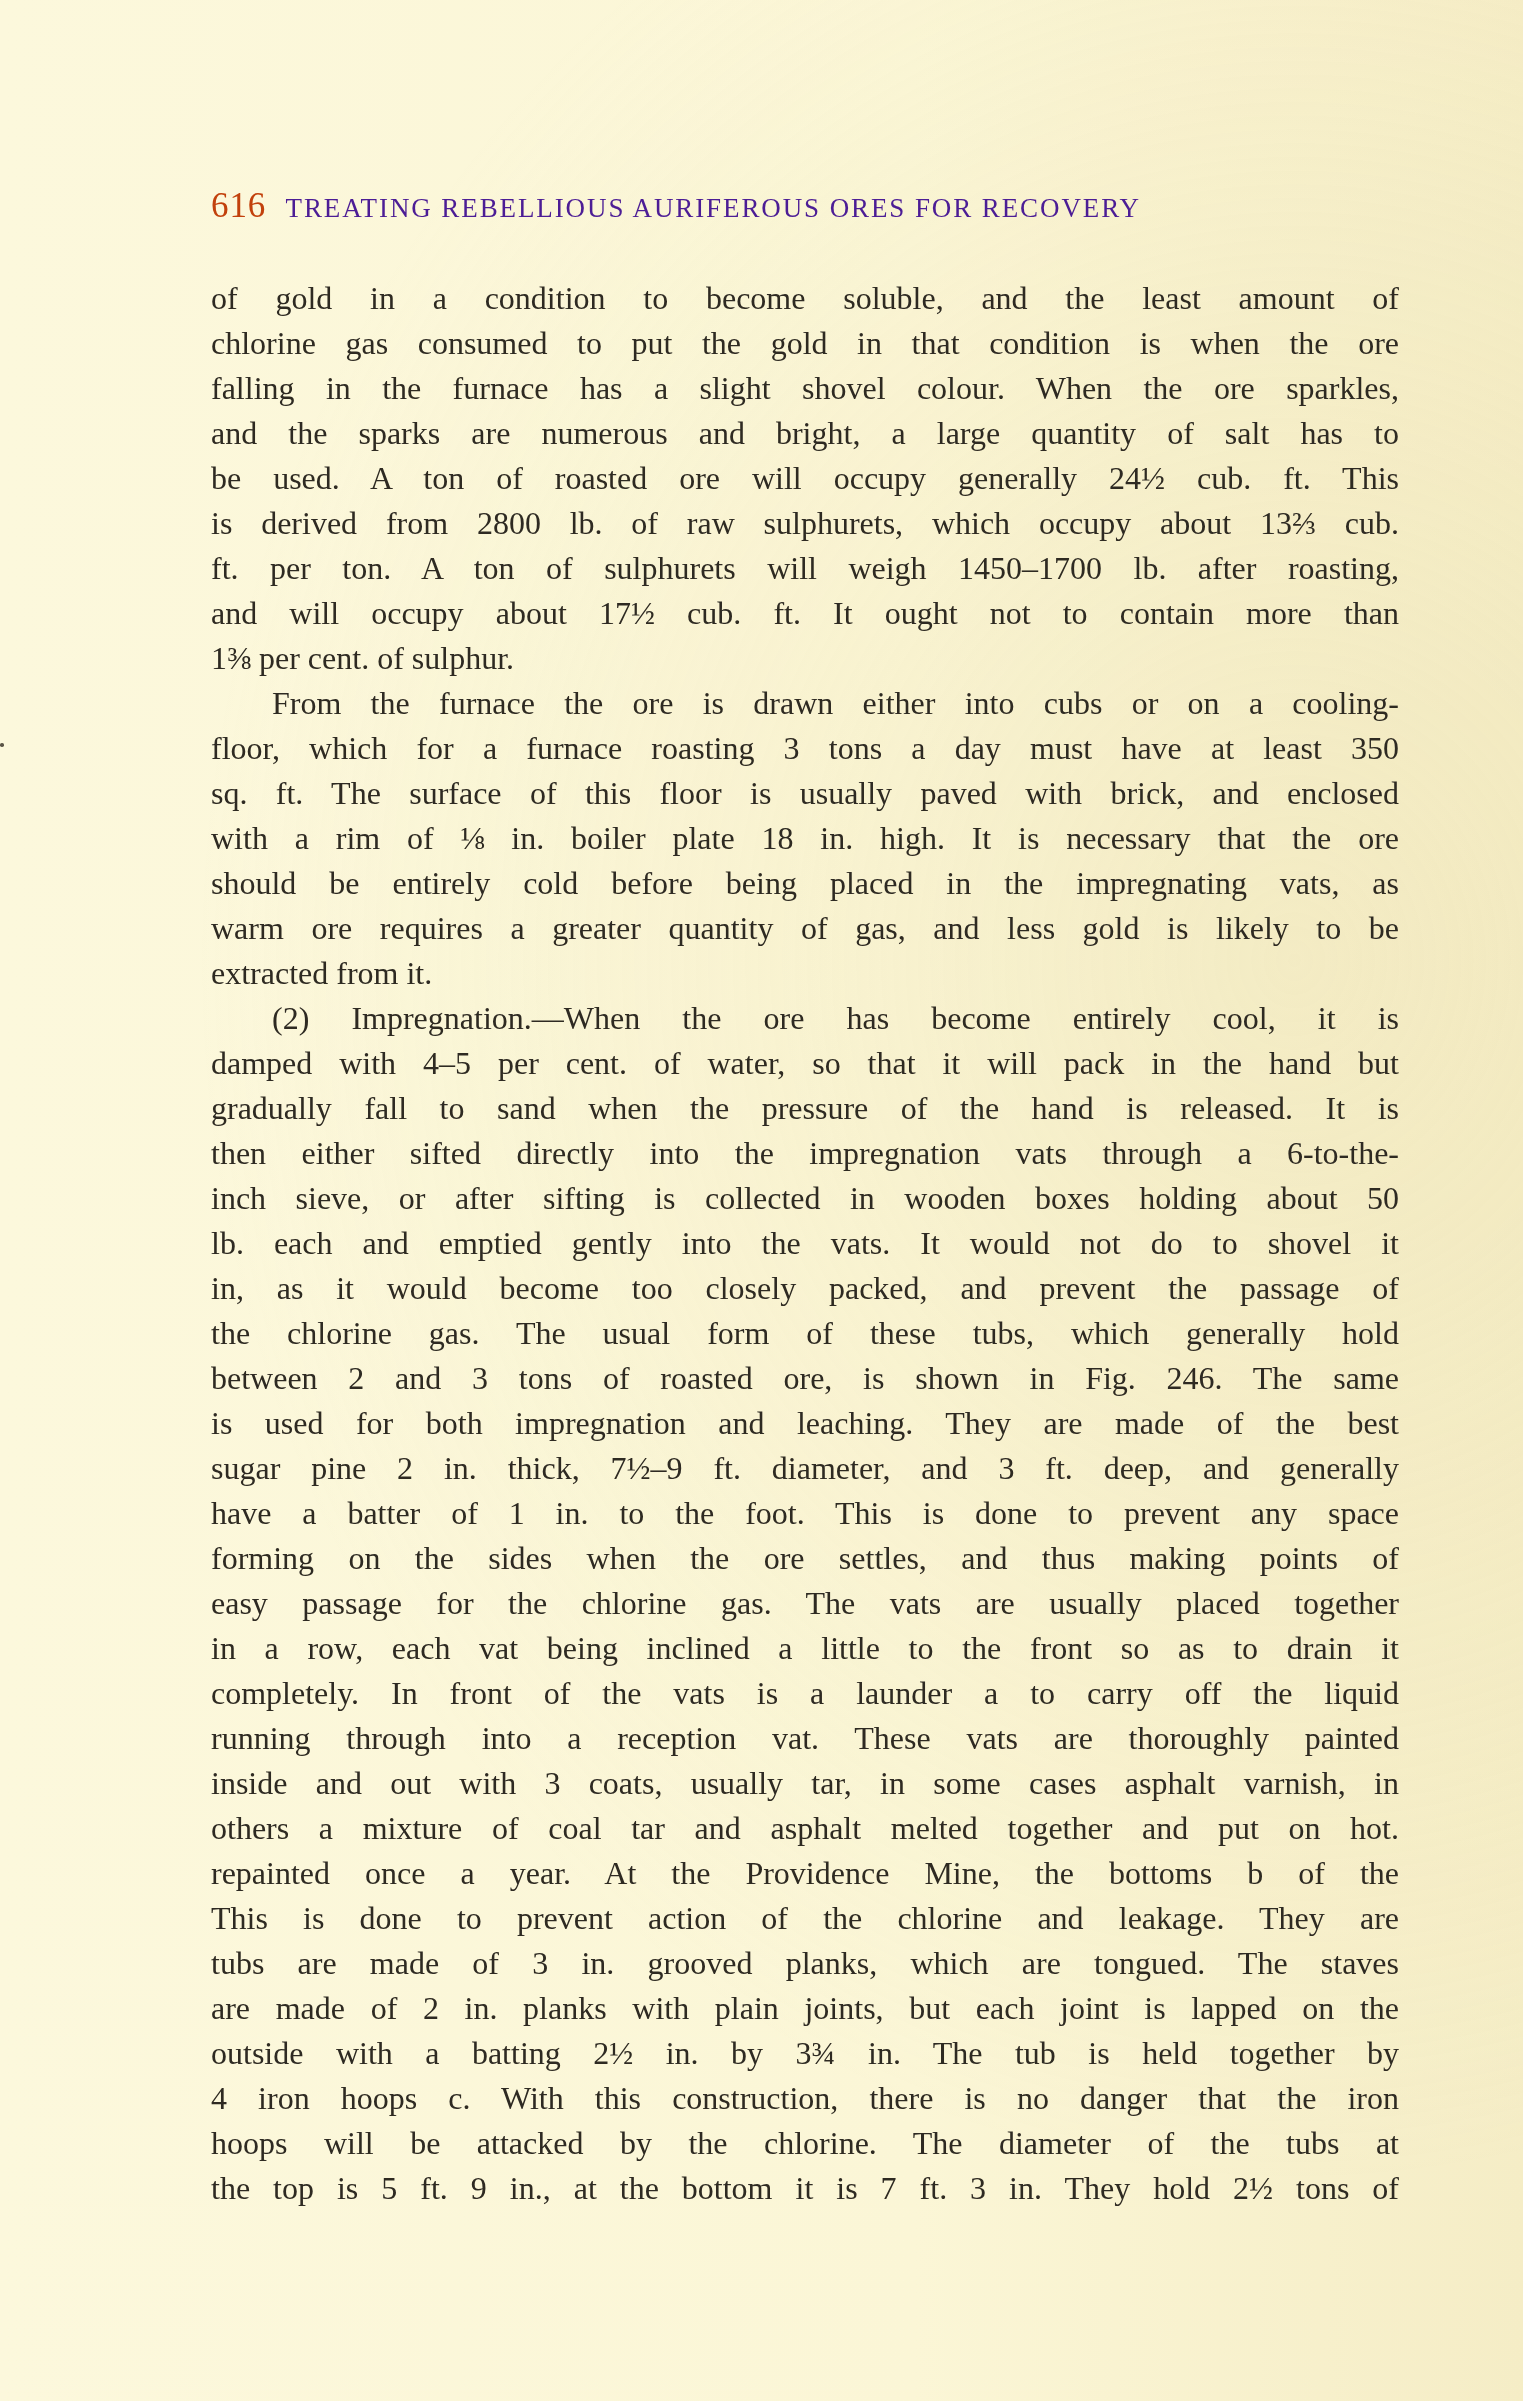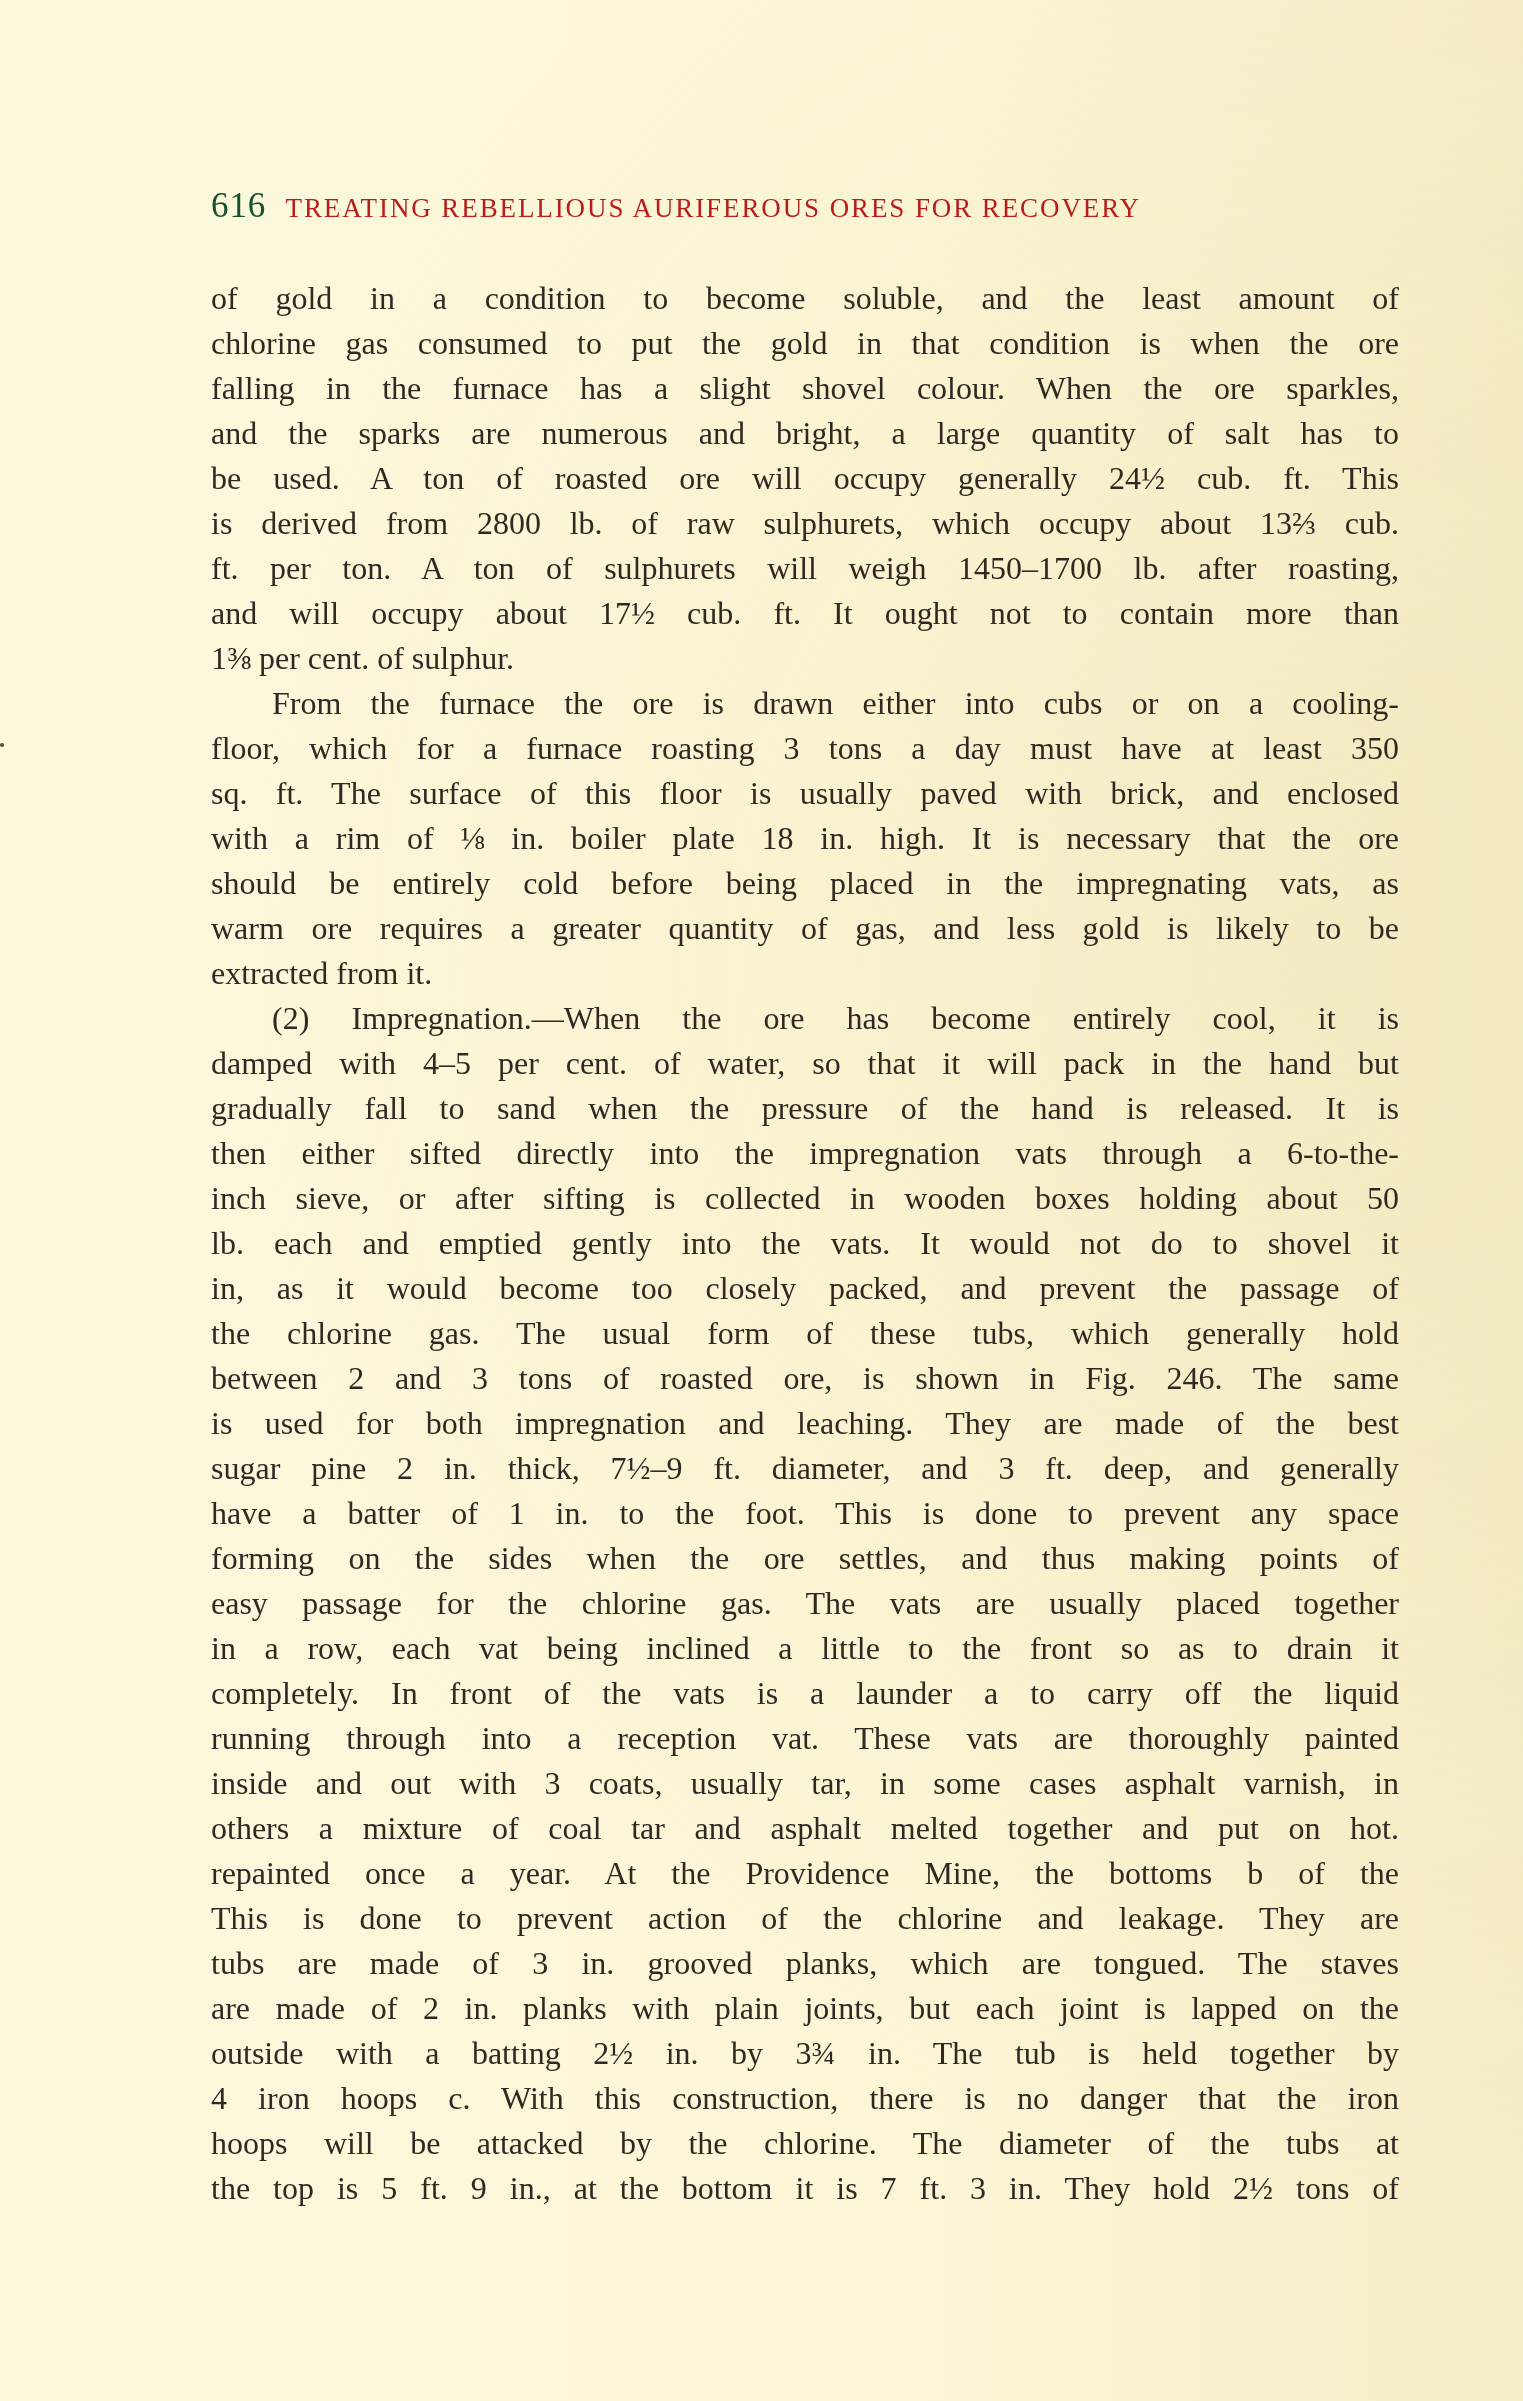--- a/index.html
+++ b/index.html
@@ -31,26 +31,26 @@
       width: 1188px;
       height: 46px;
       display: flex;
       align-items: baseline;
       white-space: nowrap;
     }
     .page-number {
       font-size: 35px;
       letter-spacing: 0.9px;
       margin-right: 19.3px;
-      color: #14532d;
+      color: #c2410c;
     }
     .running-title {
       font-size: 27px;
       letter-spacing: 1.9px;
-      color: #b91c1c;
+      color: #4c1d95;
     }
     .body-text {
       position: absolute;
       top: 276px;
       left: 0;
       width: 1188px;
     }
     .line {
       height: 45px;
       line-height: 45px;

